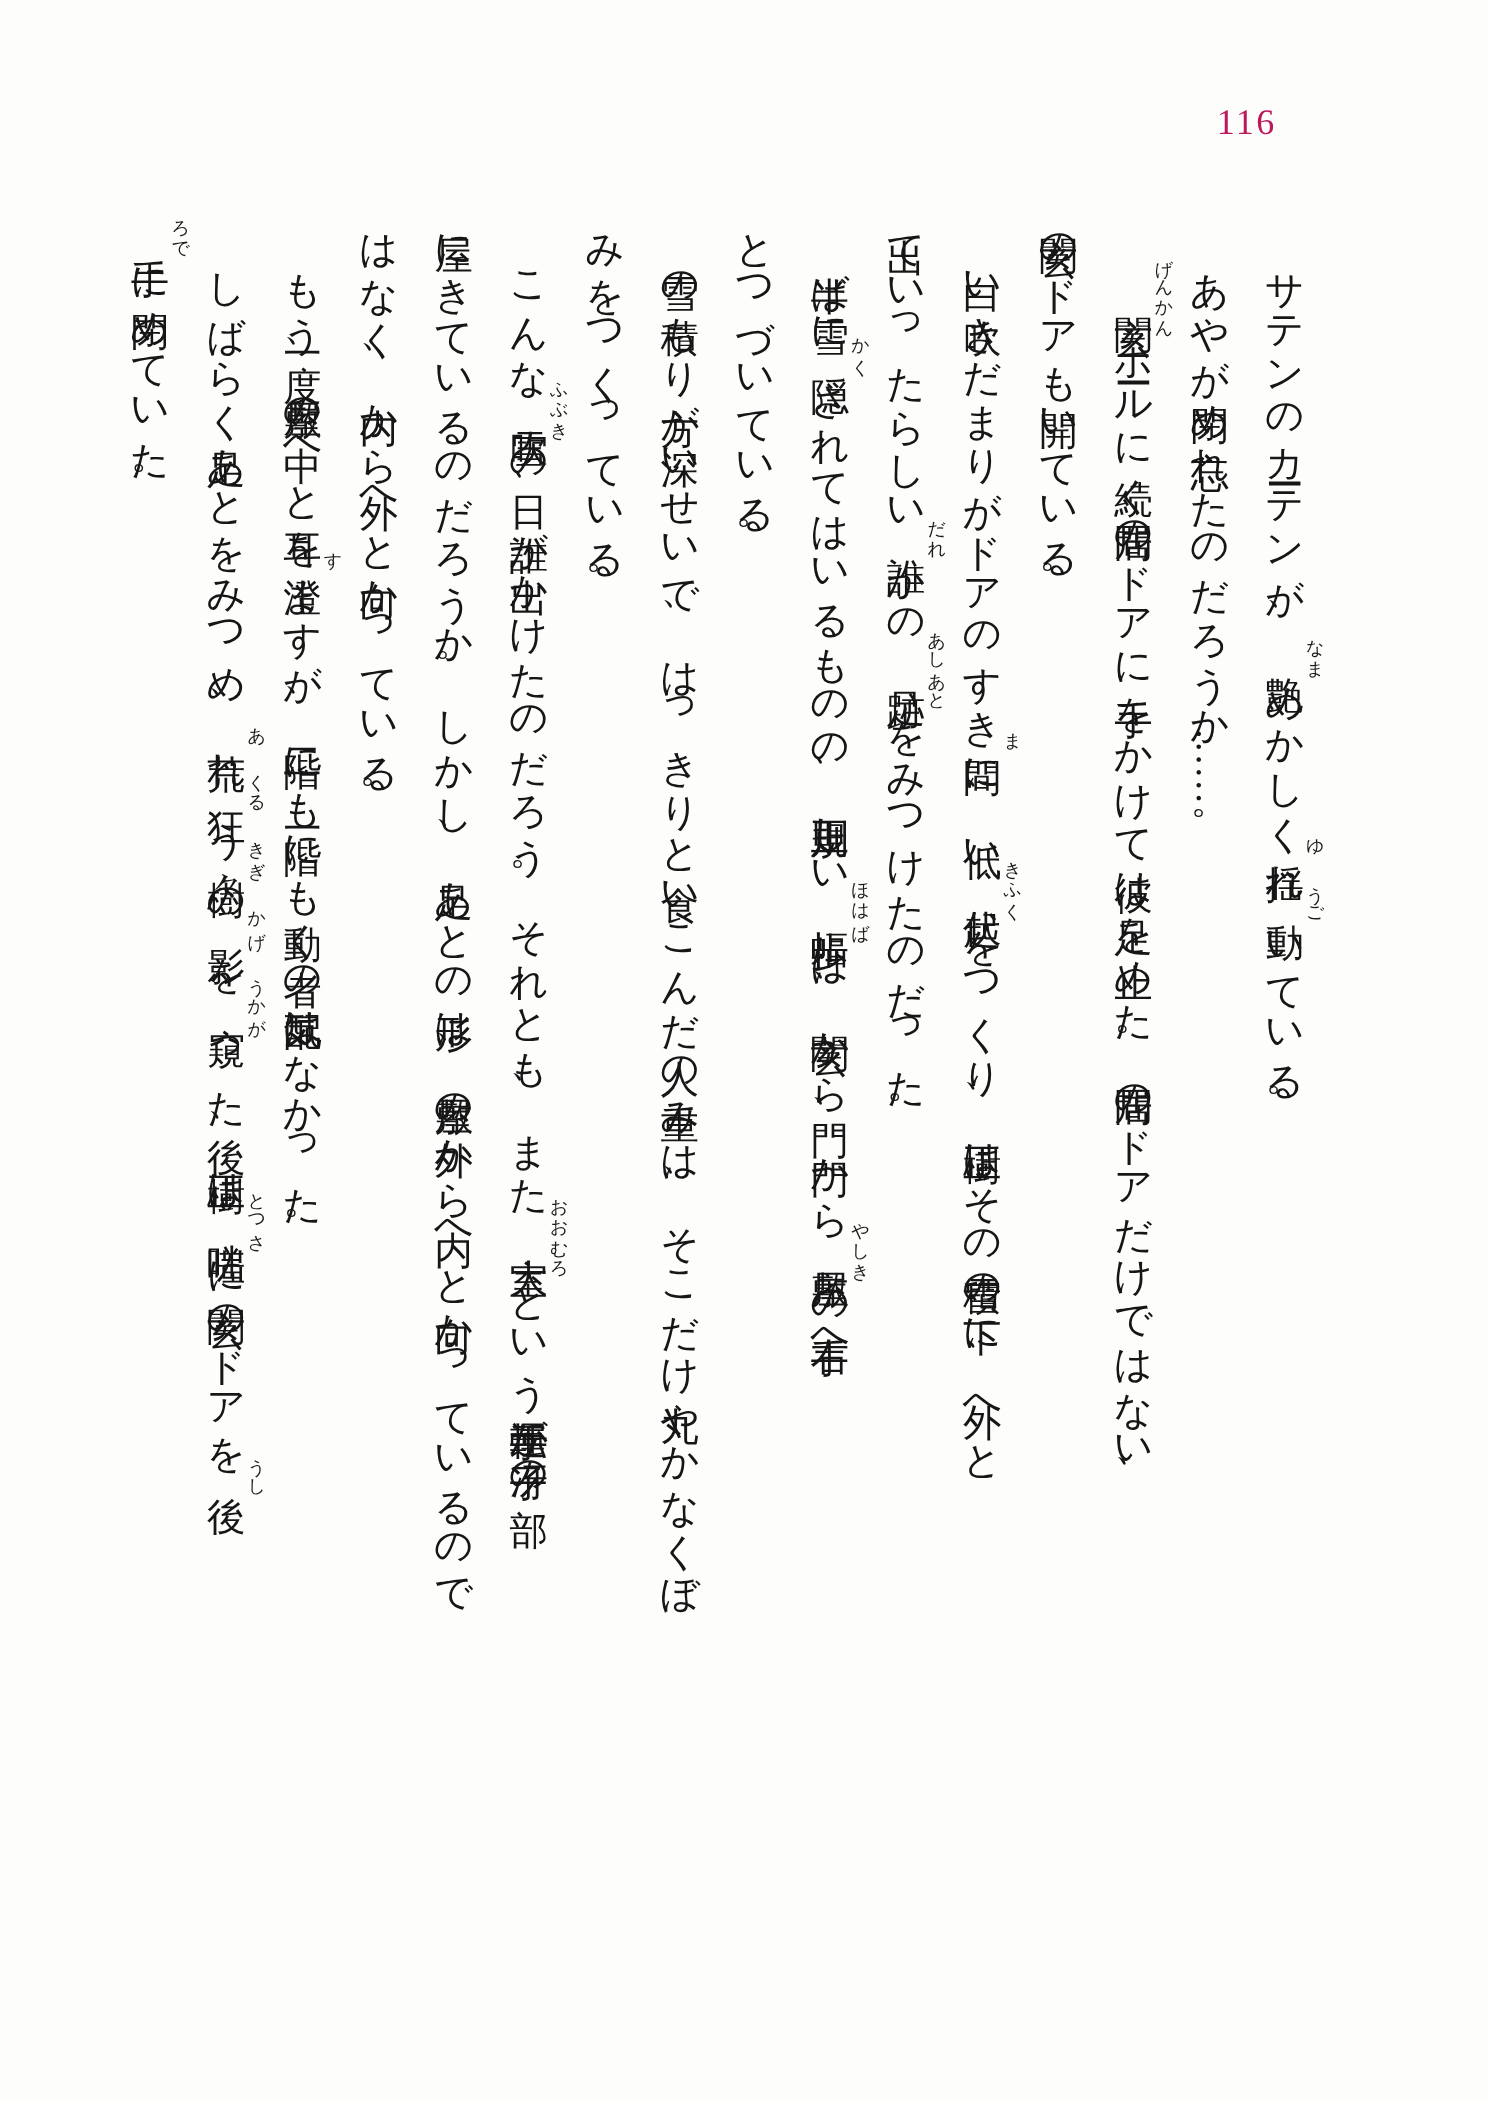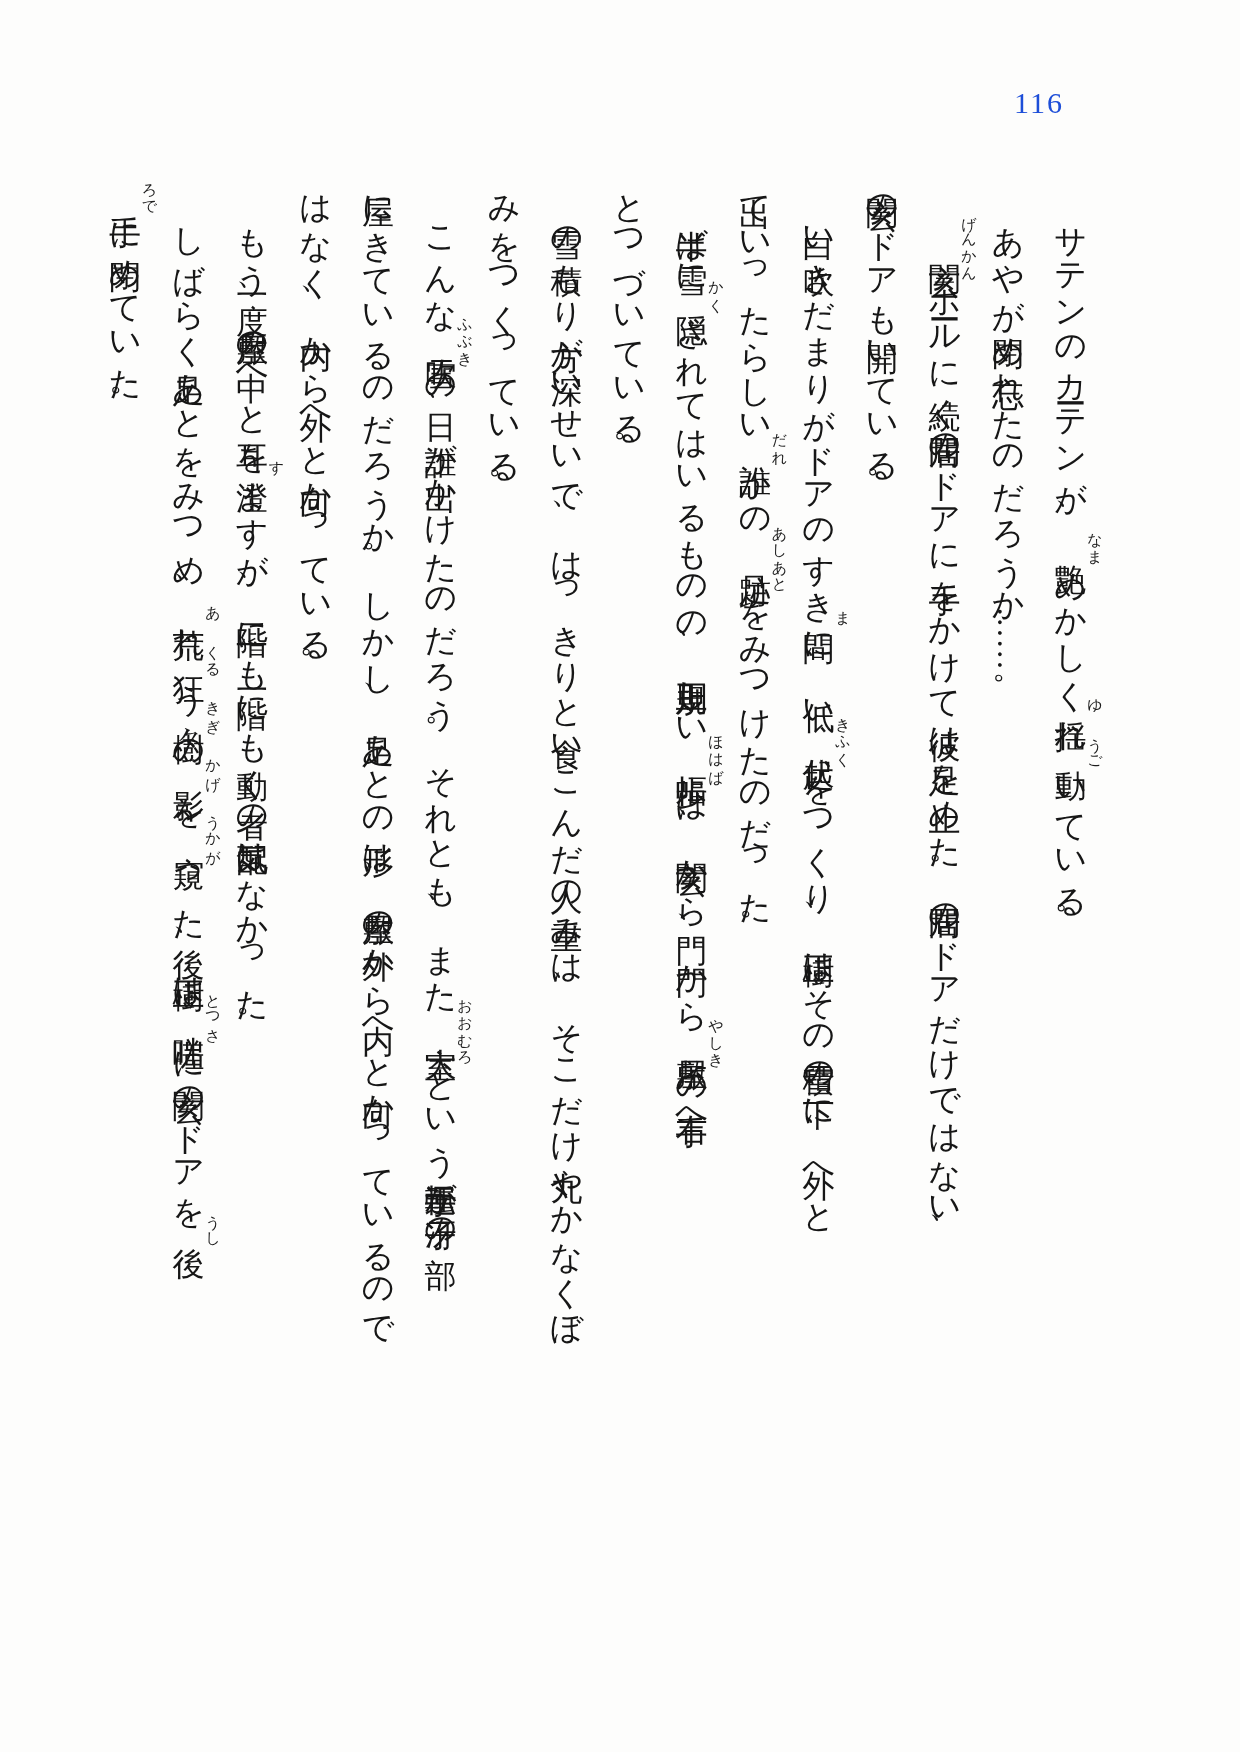--- a/index.html
+++ b/index.html
@@ -15,21 +15,21 @@
     overflow: hidden;
     font-family: "Liberation Serif", "DejaVu Serif", serif;
     color: #161616;
   }
   .page-number {
     position: absolute;
     top: 86px;
     left: 1014px;
     font-size: 30px;
     letter-spacing: 2px;
-    color: #1d4ed8;
+    color: #be185d;
   }
   .text-block {
     position: absolute;
     top: 173px;
     right: 137px;
     height: 1290px;
     writing-mode: vertical-rl;
     text-orientation: mixed;
     font-size: 32px;
     line-height: 62.5px;

